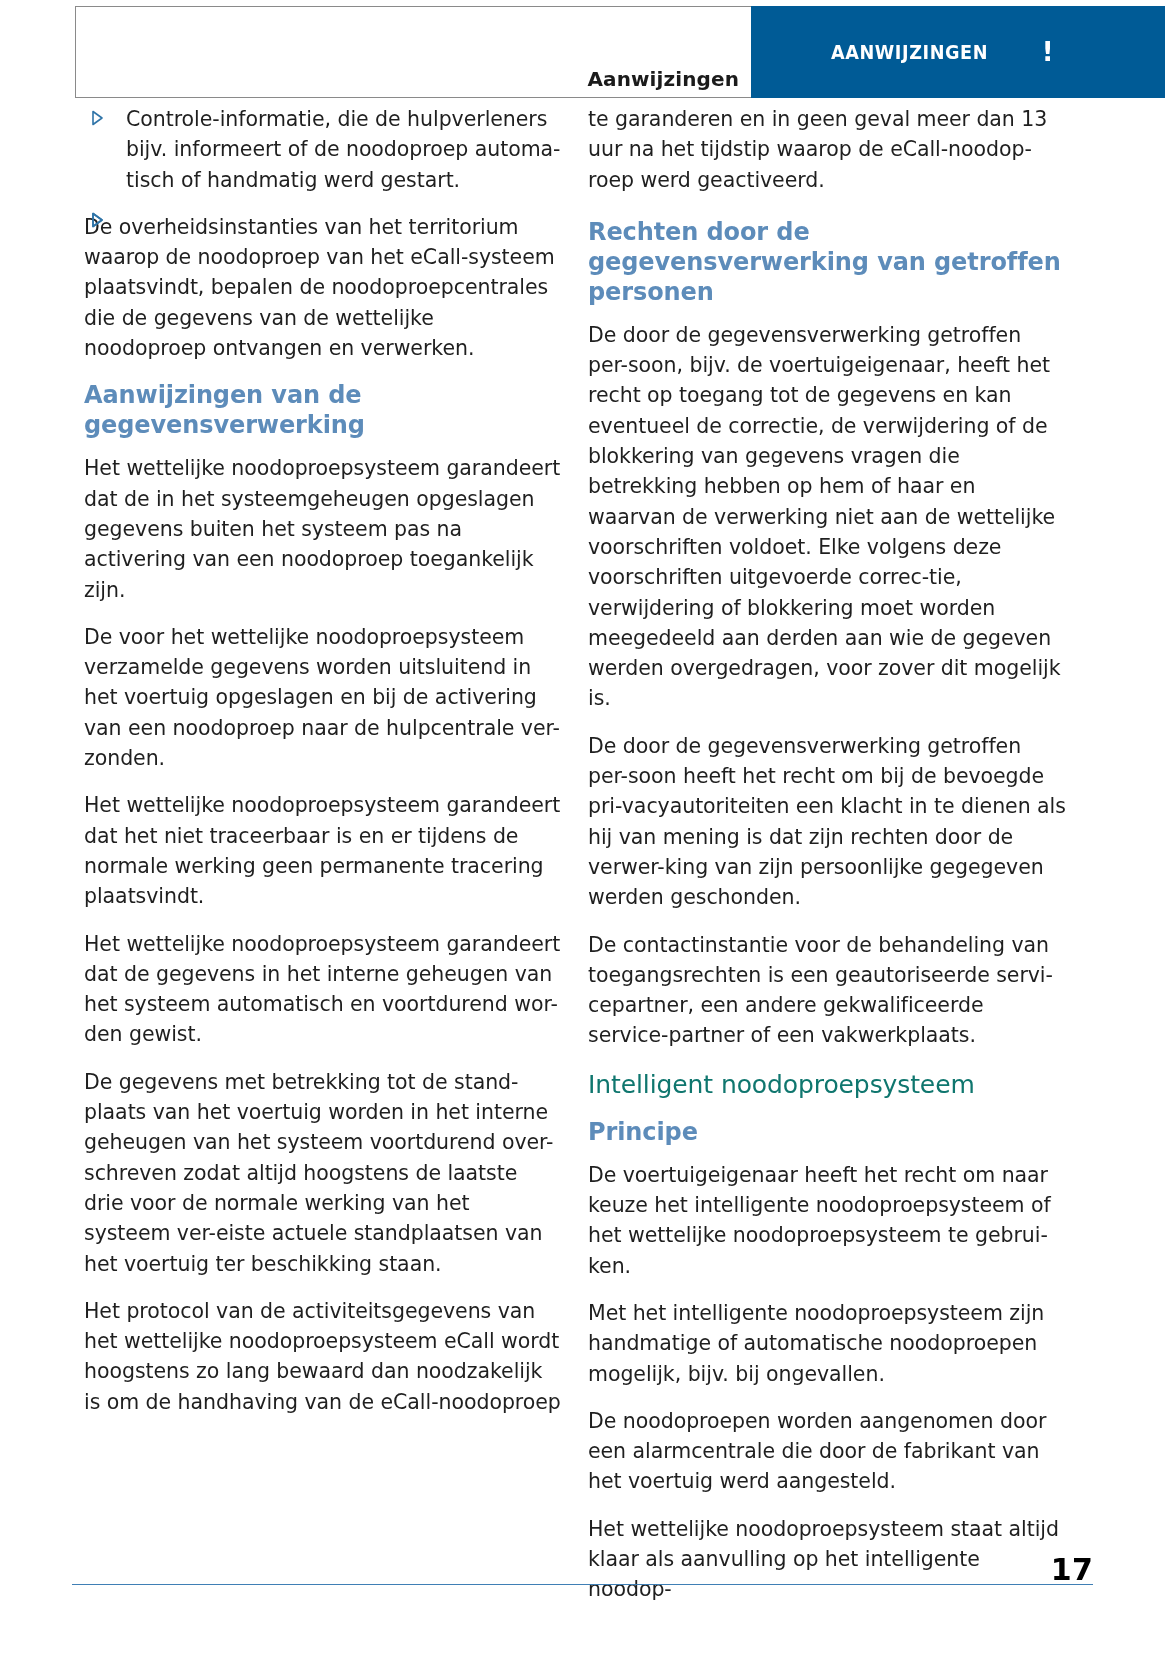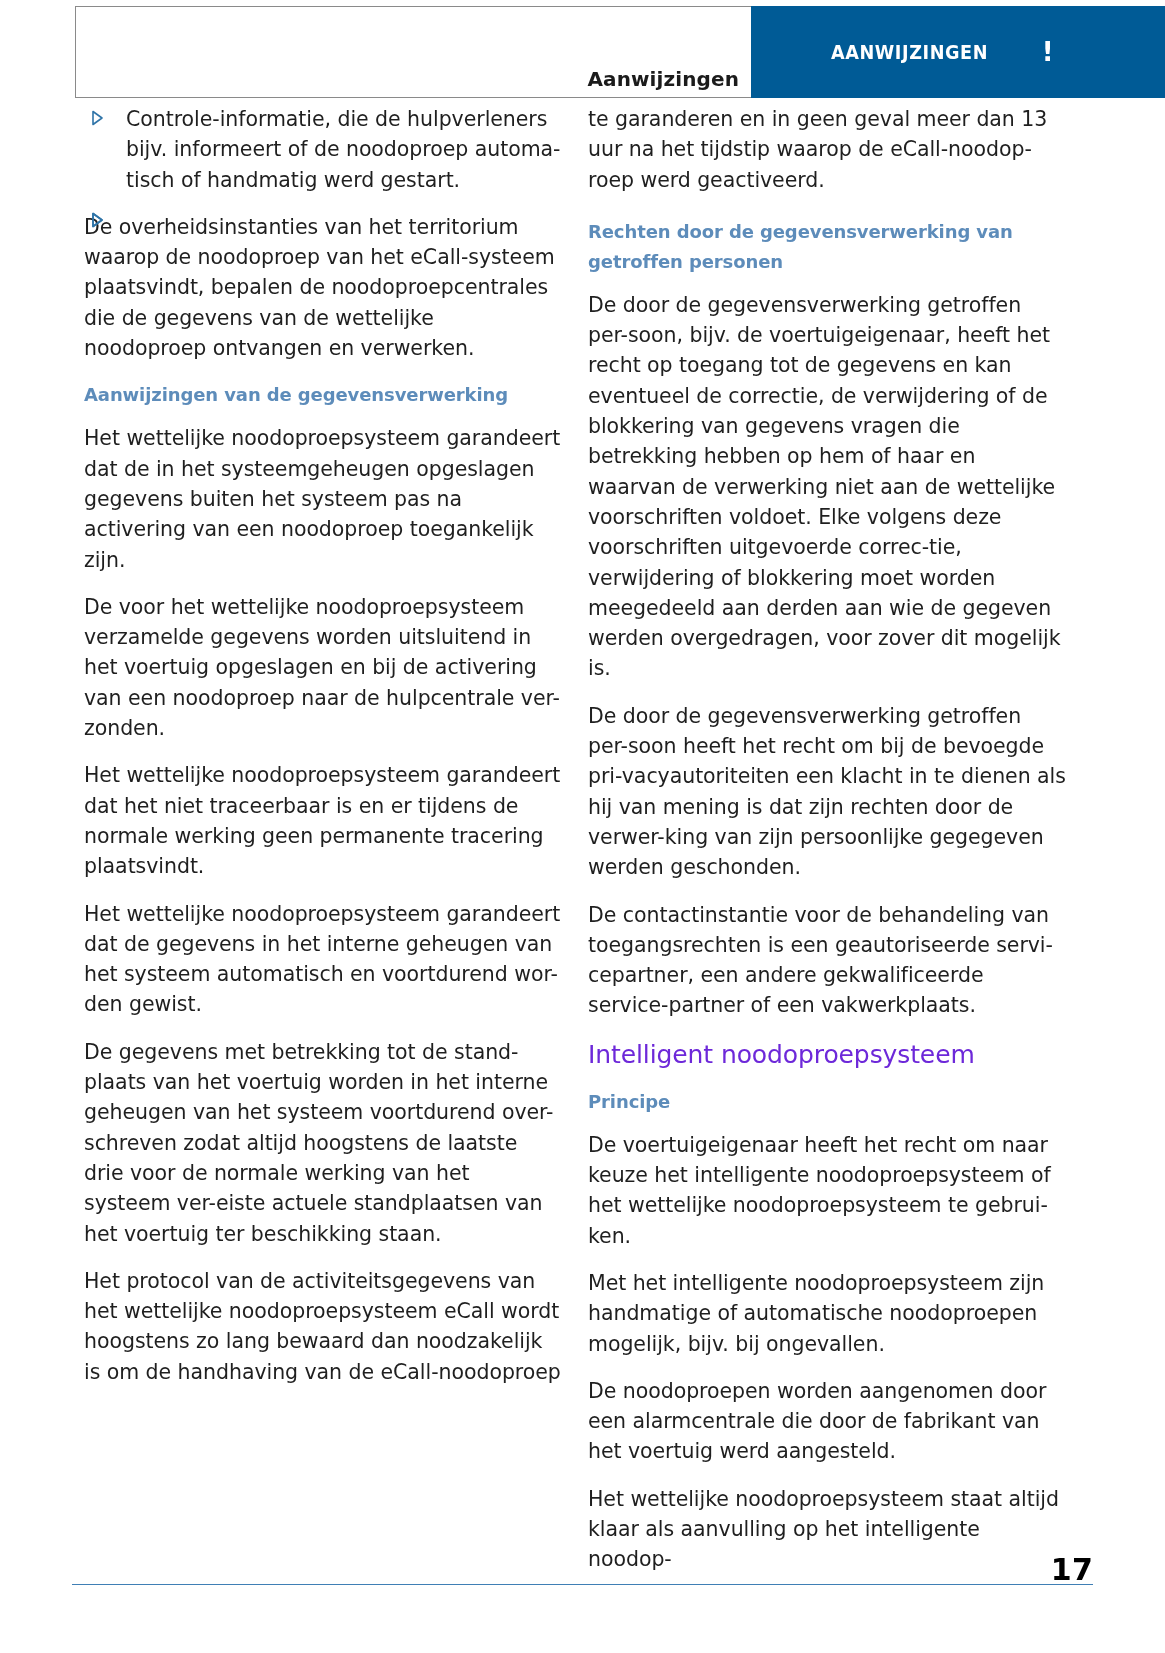--- a/index.html
+++ b/index.html
@@ -93,26 +93,26 @@
     font-size: 20.5px;
     line-height: 30.3px;
     color: #1f1f1f;
     letter-spacing: -0.05px;
   }
   h1.heading-1 {
     margin: 24px 0 16px 0;
     font-size: 25px;
     line-height: 32px;
     font-weight: 400;
-    color: #6d28d9;
+    color: #0f766e;
     letter-spacing: -0.1px;
   }
   h2.heading-2 {
     margin: 22px 0 13px 0;
-    font-size: 18px;
+    font-size: 24px;
     line-height: 30px;
     font-weight: 700;
     color: #5d8cba;
     letter-spacing: -0.1px;
   }
   h2.heading-2.tight-top {
     margin-top: 6px;
   }
   h1.heading-1.tight-top {
     margin-top: 18px;

